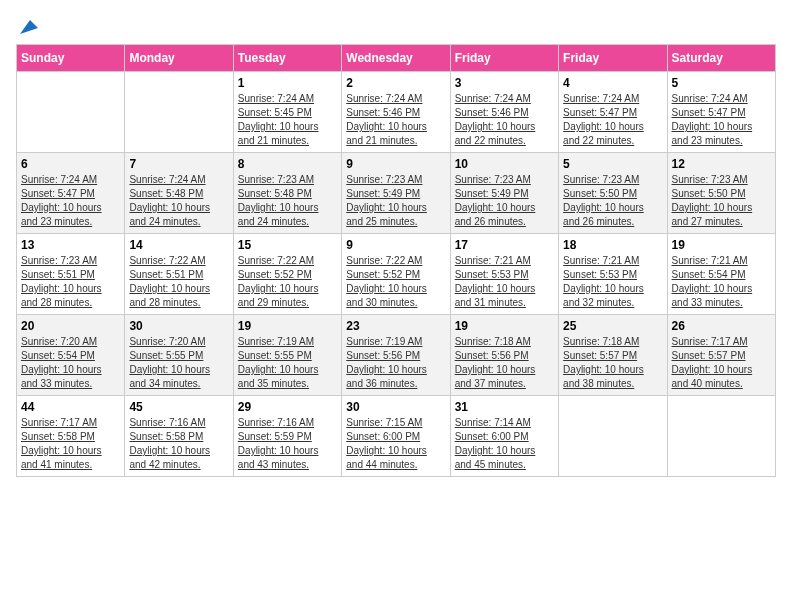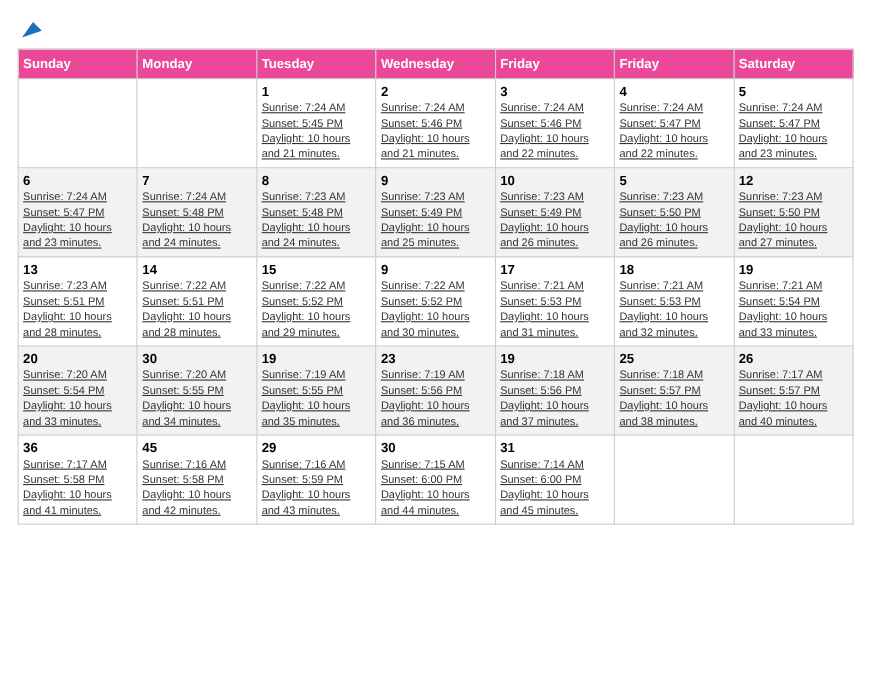--- a/index.html
+++ b/index.html
@@ -232,21 +232,21 @@
           <span class="day-num">25</span>
           <span class="day-info">Sunrise: 7:18 AM<br>Sunset: 5:57 PM<br>Daylight: 10 hours and 38 minutes.</span>
         </td>
         <td>
           <span class="day-num">26</span>
           <span class="day-info">Sunrise: 7:17 AM<br>Sunset: 5:57 PM<br>Daylight: 10 hours and 40 minutes.</span>
         </td>
       </tr>
       <tr>
         <td>
-          <span class="day-num">36</span>
+          <span class="day-num">44</span>
           <span class="day-info">Sunrise: 7:17 AM<br>Sunset: 5:58 PM<br>Daylight: 10 hours and 41 minutes.</span>
         </td>
         <td>
           <span class="day-num">45</span>
           <span class="day-info">Sunrise: 7:16 AM<br>Sunset: 5:58 PM<br>Daylight: 10 hours and 42 minutes.</span>
         </td>
         <td>
           <span class="day-num">29</span>
           <span class="day-info">Sunrise: 7:16 AM<br>Sunset: 5:59 PM<br>Daylight: 10 hours and 43 minutes.</span>
         </td>

